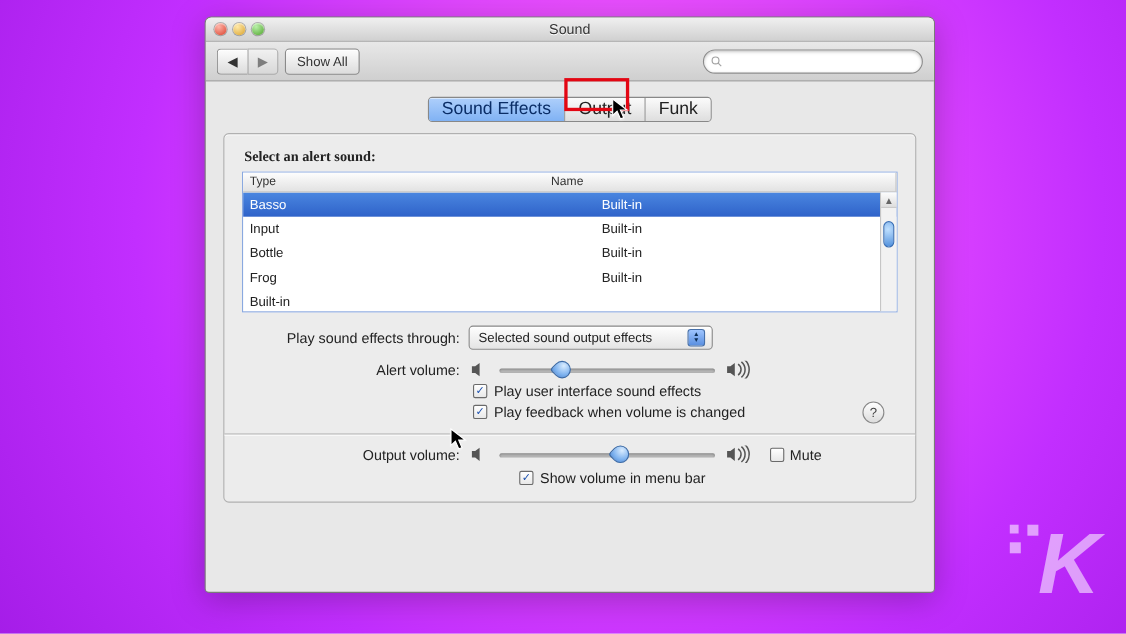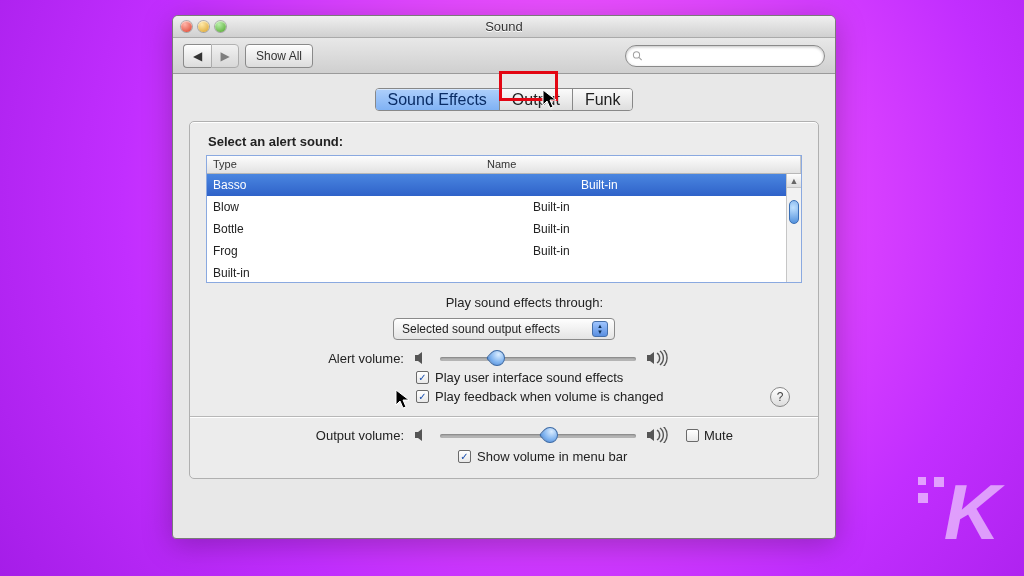--- a/index.html
+++ b/index.html
@@ -9,21 +9,21 @@
     font-family: "Lucida Grande", "Helvetica Neue", Arial, sans-serif;
     font-size: 13px;
     color: #222;
     background: radial-gradient(circle at 55% 35%, #f08cff 0%, #e84cff 30%, #c22eff 65%, #a51de8 100%);
     position: relative;
     overflow: hidden;
   }
 
   .window {
     position: absolute;
-    left: 172px;
+    left: 186px;
     top: 15px;
     width: 664px;
     height: 524px;
     background: #e8e8e8;
     border: 1px solid #7a7a7a;
     border-radius: 6px 6px 4px 4px;
     box-shadow: 0 6px 30px rgba(0,0,0,0.25);
     overflow: hidden;
   }
 
@@ -96,40 +96,40 @@
   }
 
   .panel {
     margin-top: 10px;
     border:1px solid #b0b0b0;
     border-radius:5px;
     background:#ececec;
     padding: 10px 16px 14px 16px;
     box-shadow: inset 0 1px 0 #fff;
   }
-  .section-label { font-weight:bold; font-size:13px; margin: 2px 0 6px 2px;}
+  .section-label { font-weight:bold; font-size:13px; margin: 2px 0 6px 2px; font-family: Liberation Serif, serif;}
   .list {
     border:1px solid #8aa9e0;
     background:#fff;
     height:128px;
     position:relative;
   }
   .list-header { display:flex; height:18px; background:linear-gradient(#fdfdfd,#e2e2e2); border-bottom:1px solid #b7b7b7; font-size:11px; color:#333;}
   .col { padding:2px 6px; }
   .col.name { flex: 0 0 320px; border-right:1px solid #c6c6c6;}
   .col.type { flex:1; }
   .rows { position:relative; height: calc(100% - 18px); overflow:hidden;}
   .row { display:flex; height:22px; align-items:center; font-size:12px;}
   .row .col.name { border-right:none; }
-  .row.selected { background: linear-gradient(#4a86e0,#2f62c9); color:#fff;gap:48px; }
+  .row.selected { background: linear-gradient(#4a86e0,#2f62c9); color:#fff; }
   .scroll { position:absolute; right:0; top:18px; bottom:0; width:15px; background:#f2f2f2; border-left:1px solid #c6c6c6;}
   .scroll-cap { height:14px; background:linear-gradient(#fdfdfd,#dedede); border-bottom:1px solid #c6c6c6; display:flex;align-items:center;justify-content:center;font-size:9px;color:#666;}
   .scroll-thumb { position:absolute; left:2px; right:2px; top:26px; height:24px; border-radius:6px; background: radial-gradient(circle at 40% 30%, #bfe0ff, #4f8fdc); border:1px solid #3a6fb5;}
 
-  .form-row { display:flex; align-items:center; margin-top:12px; gap:8px;flex-direction:column;}
+  .form-row { display:flex; align-items:center; margin-top:12px; gap:8px;}
   .form-row .lbl { width:198px; text-align:right; font-size:13px;}
   .select {
     display:flex; align-items:center; height:22px;
     border:1px solid #8a8a8a; border-radius:4px;
     background: linear-gradient(#fefefe,#e4e4e4);
     font-size:12px; padding:0 6px 0 8px; min-width:222px;
     box-shadow: inset 0 1px 0 #fff;
   }
   .select .stepper {
     margin-left:auto; width:16px; height:16px; border-radius:3px;
@@ -219,21 +219,21 @@
         <div class="list-header">
           <div class="col type">Type</div>
           <div class="col name">Name</div>
         </div>
         <div class="rows">
           <div class="row selected">
             <div class="col name">Basso</div>
             <div class="col type">Built-in</div>
           </div>
           <div class="row">
-            <div class="col name">Blow</div>
+            <div class="col name">Input</div>
             <div class="col type">Built-in</div>
           </div>
           <div class="row">
             <div class="col name">Bottle</div>
             <div class="col type">Built-in</div>
           </div>
           <div class="row">
             <div class="col name">Frog</div>
             <div class="col type">Built-in</div>
           </div>

